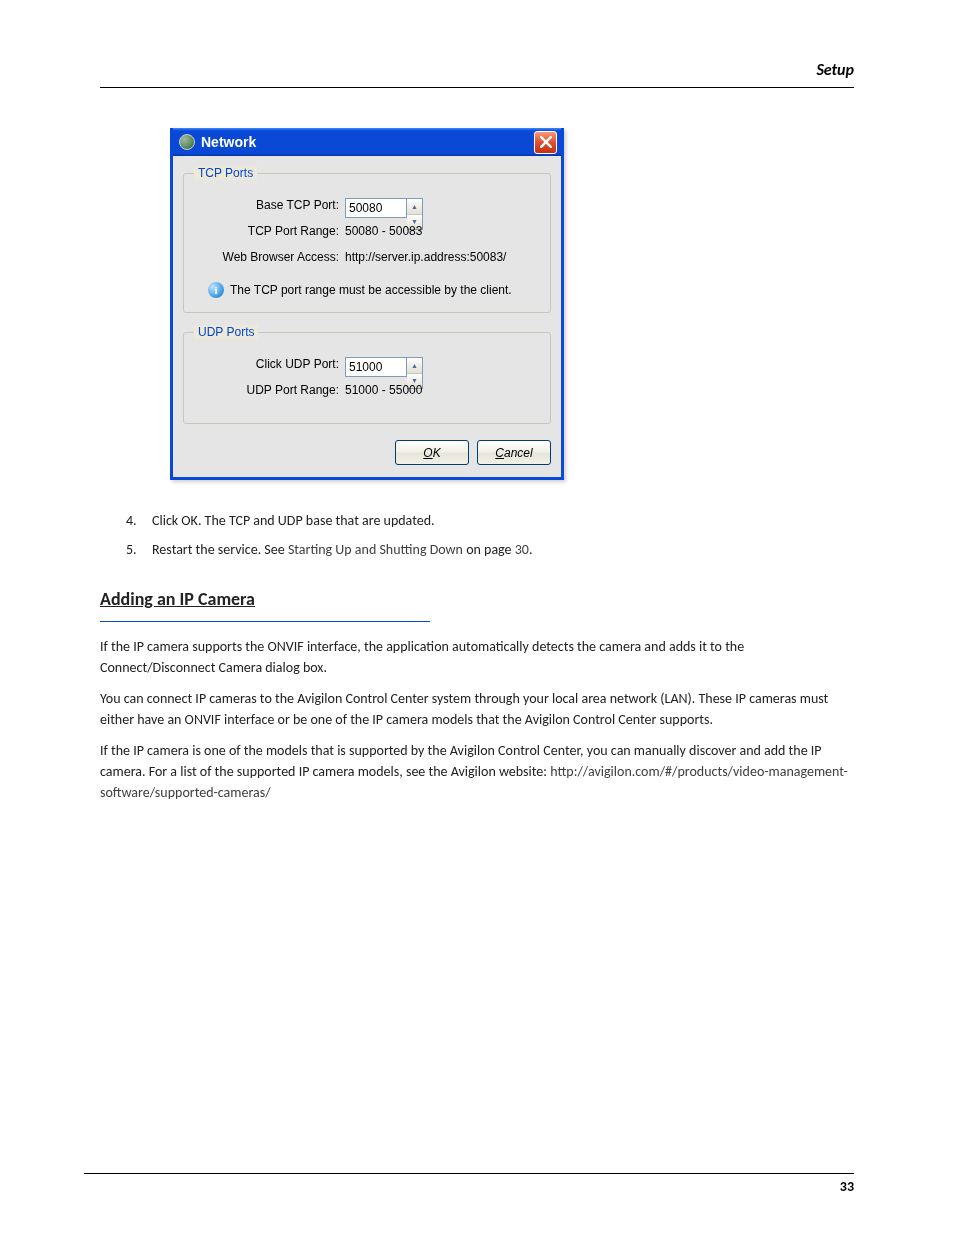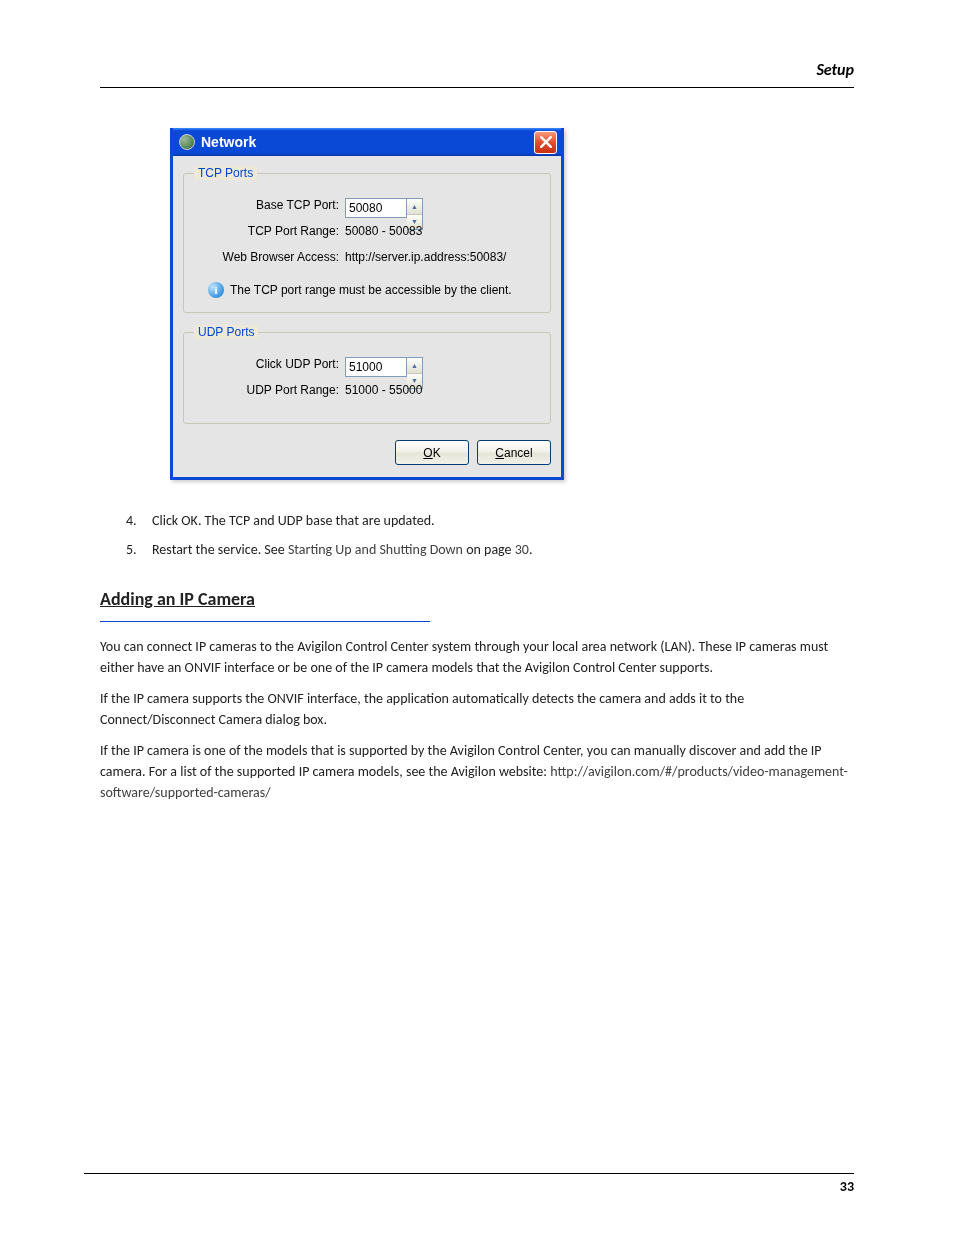--- a/index.html
+++ b/index.html
@@ -170,20 +170,21 @@
     min-width: 72px;
     height: 23px;
     font-size: 12px;
     border: 1px solid #003c74;
     border-radius: 3px;
     background: linear-gradient(to bottom, #ffffff 0%, #f2f1e8 45%, #e7e5d9 55%, #f2f1e8 100%);
     cursor: default;
     display: flex;
     align-items: center;
     justify-content: center;
+    font-style: italic;
   }
   .xp-btn u { text-decoration: underline; }
 
   .body-text-area {
     margin-top: 30px;
     font-family: "Calibri", "Segoe UI", Arial, sans-serif;
     font-size: 14px;
     line-height: 1.5;
     color: #222;
   }
@@ -329,22 +330,22 @@
     <div class="step-line">
       <span class="num">5.</span>
       <span class="txt">
         <span>Restart the service. See </span><span class="xref">Starting Up and Shutting Down</span><span> on page </span><span class="xref">30</span><span>.</span>
       </span>
     </div>
 
     <div class="section-heading">Adding an IP Camera</div>
     <div class="section-rule"></div>
 
+    <div class="para">If the IP camera supports the ONVIF interface, the application automatically detects the camera and adds it to the Connect/Disconnect Camera dialog box.</div>
     <div class="para">You can connect IP cameras to the Avigilon Control Center system through your local area network (LAN). These IP cameras must either have an ONVIF interface or be one of the IP camera models that the Avigilon Control Center supports.</div>
-    <div class="para">If the IP camera supports the ONVIF interface, the application automatically detects the camera and adds it to the Connect/Disconnect Camera dialog box.</div>
     <div class="para">
       <span>If the IP camera is one of the models that is supported by the Avigilon Control Center, you can manually discover and add the IP camera. For a list of the supported IP camera models, see the Avigilon website: </span><span class="xref">http://avigilon.com/#/products/video-management-software/supported-cameras/</span>
     </div>
 
   </div>
 
   <div class="footer">
     <div class="footer-rule"></div>
     <div class="footer-num">33</div>
   </div>

